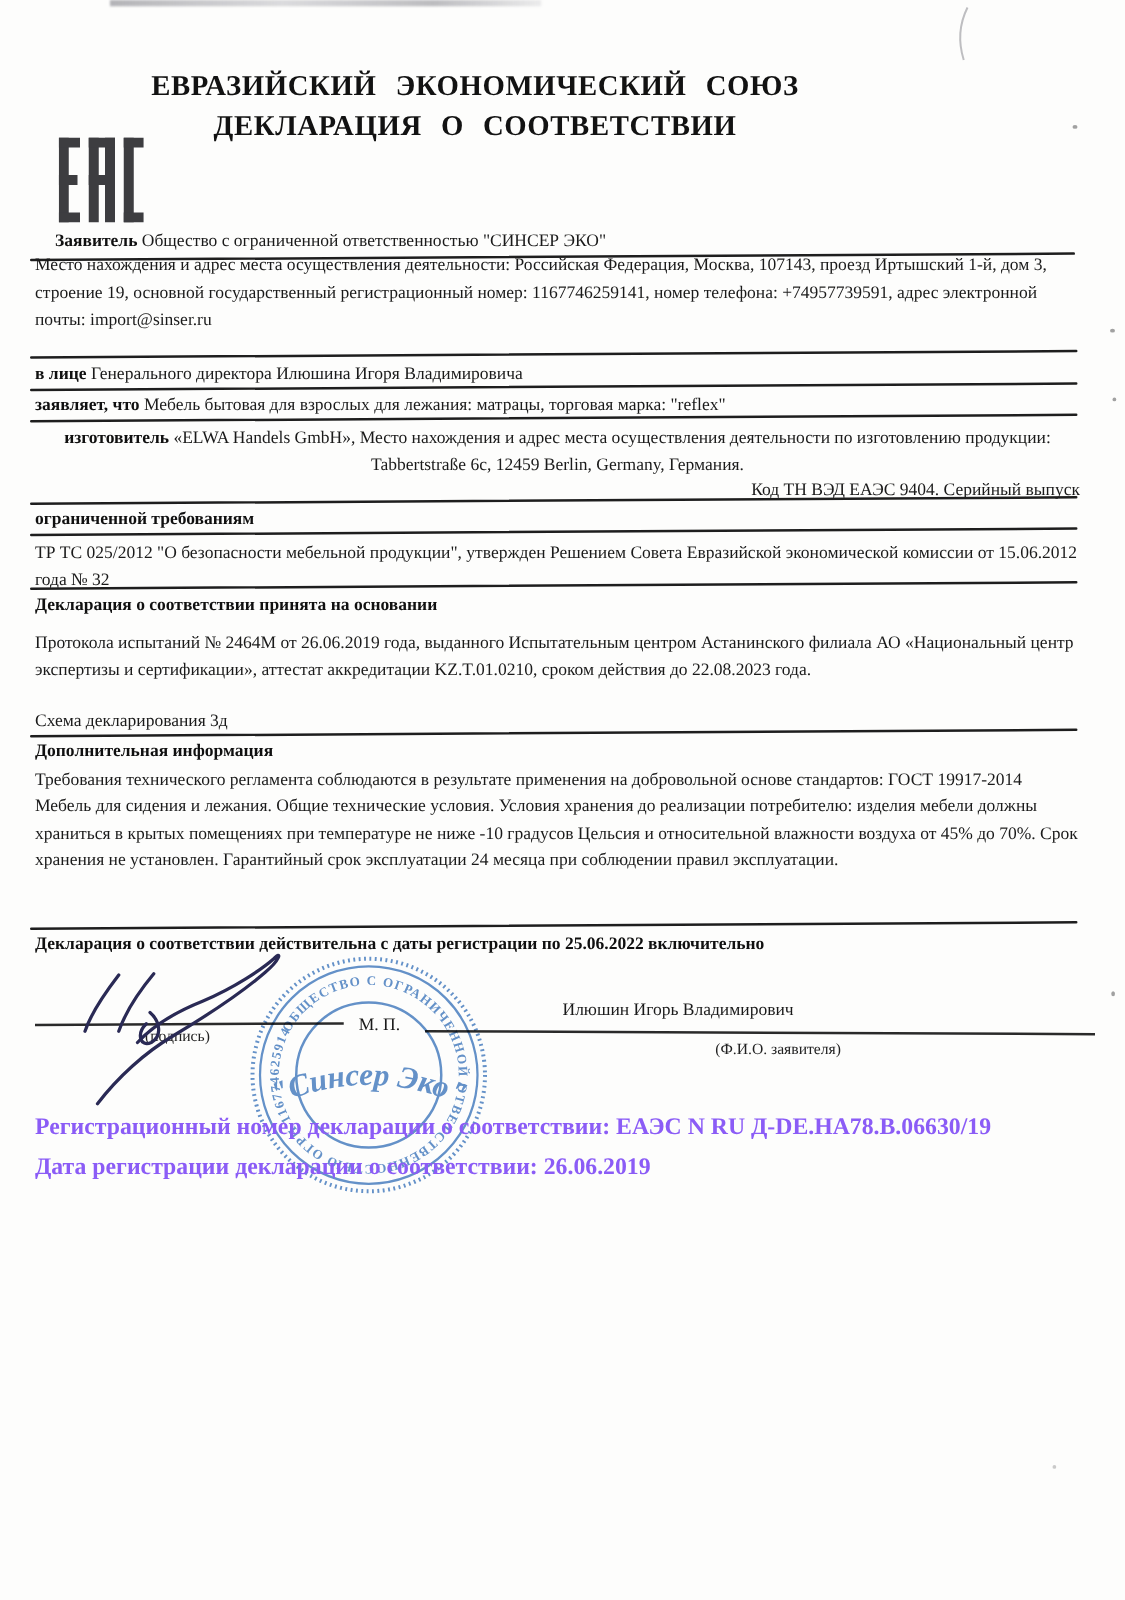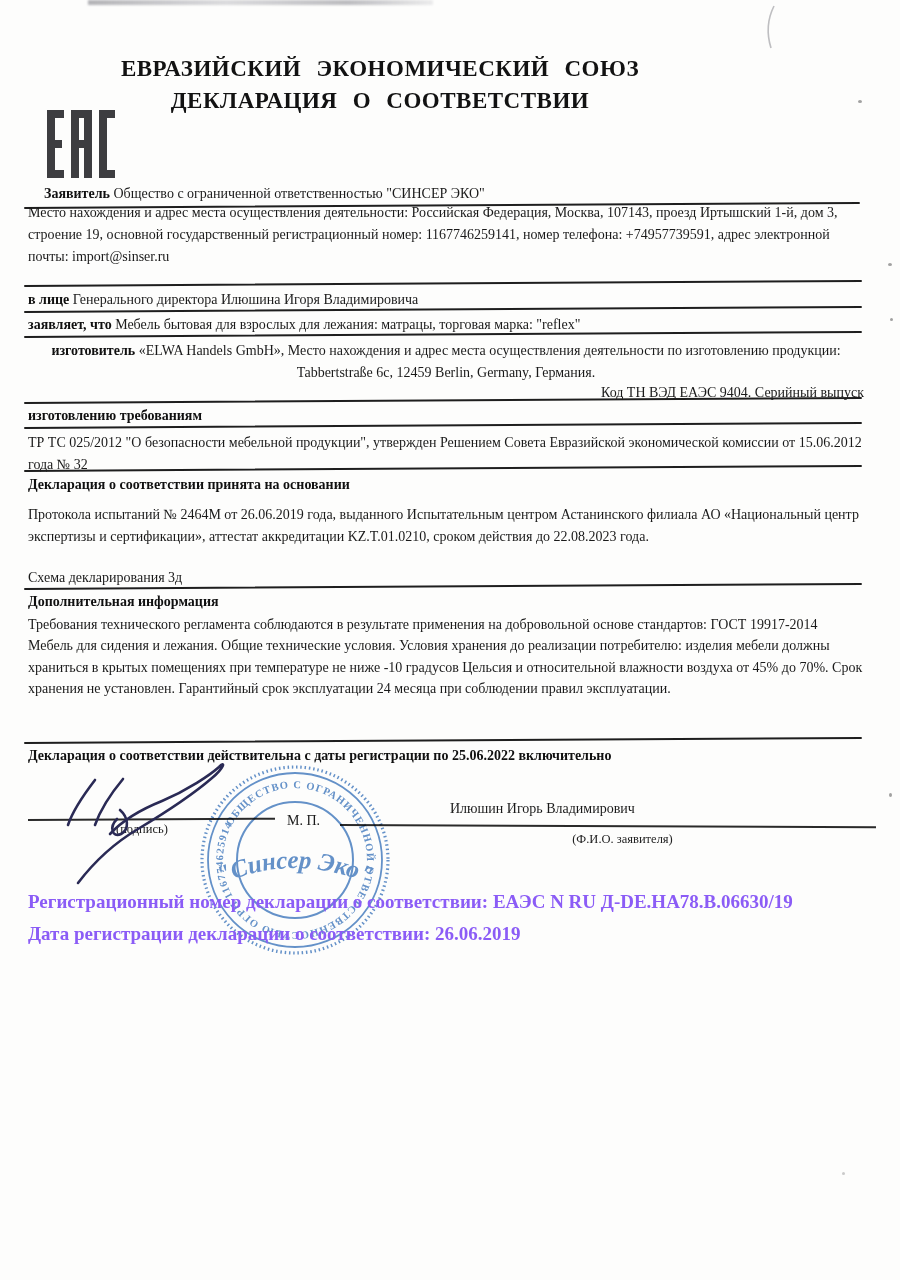--- a/index.html
+++ b/index.html
@@ -88,21 +88,21 @@
 </div>
 <div class="rule" style="left:24px;top:336px;width:838px;"></div>
 
 <div class="para body-text" style="top:340px;text-align:center;">
   <span class="b">изготовитель </span>
   <span>«ELWA Handels GmbH», Место нахождения и адрес места осуществления деятельности по изготовлению продукции: Tabbertstraße 6c, 12459 Berlin,  Germany,  Германия.</span>
 </div>
 <div class="para body-text" style="top:382px;text-align:right;">Код ТН ВЭД ЕАЭС 9404. Серийный выпуск</div>
 <div class="rule" style="left:24px;top:402px;width:838px;"></div>
 
-<div class="para body-text b" style="top:405px;">изготовлению требованиям</div>
+<div class="para body-text b" style="top:405px;">ограниченной требованиям</div>
 <div class="rule" style="left:24px;top:427px;width:838px;"></div>
 
 <div class="para body-text" style="top:432px;">ТР ТС 025/2012 "О безопасности мебельной продукции", утвержден Решением Совета Евразийской экономической комиссии от 15.06.2012 года № 32</div>
 <div class="rule" style="left:24px;top:470px;width:838px;"></div>
 
 <div class="para body-text b" style="top:474px;">Декларация о соответствии принята на основании</div>
 <div class="para body-text" style="top:504px;">Протокола испытаний № 2464М  от 26.06.2019 года, выданного Испытательным центром Астанинского филиала АО «Национальный центр экспертизы и сертификации», аттестат аккредитации KZ.T.01.0210, сроком действия до 22.08.2023 года.</div>
 <div class="para body-text" style="top:567px;">Схема декларирования 3д</div>
 <div class="rule" style="left:24px;top:588px;width:838px;"></div>
 

